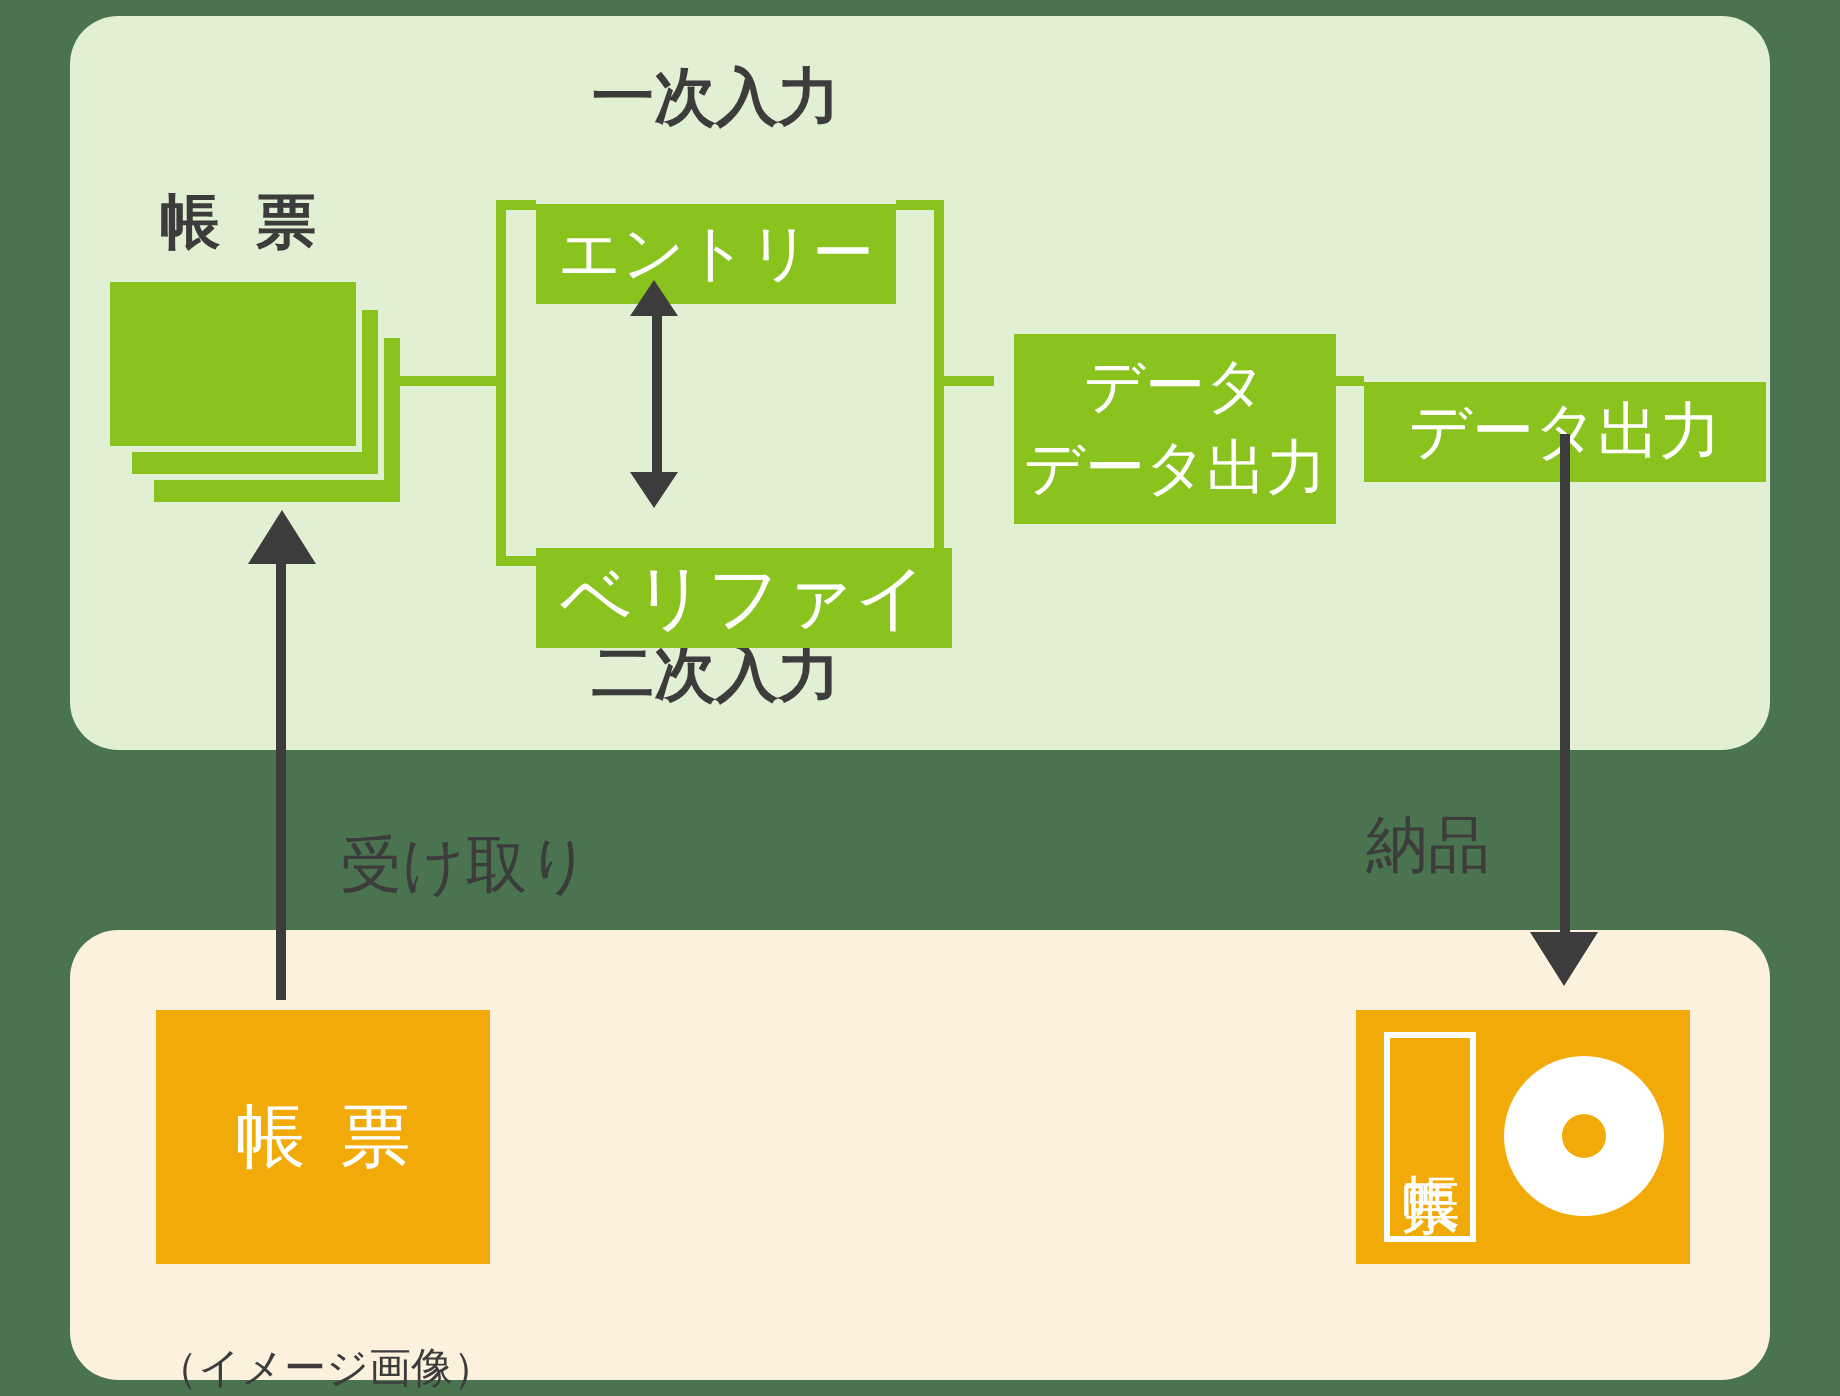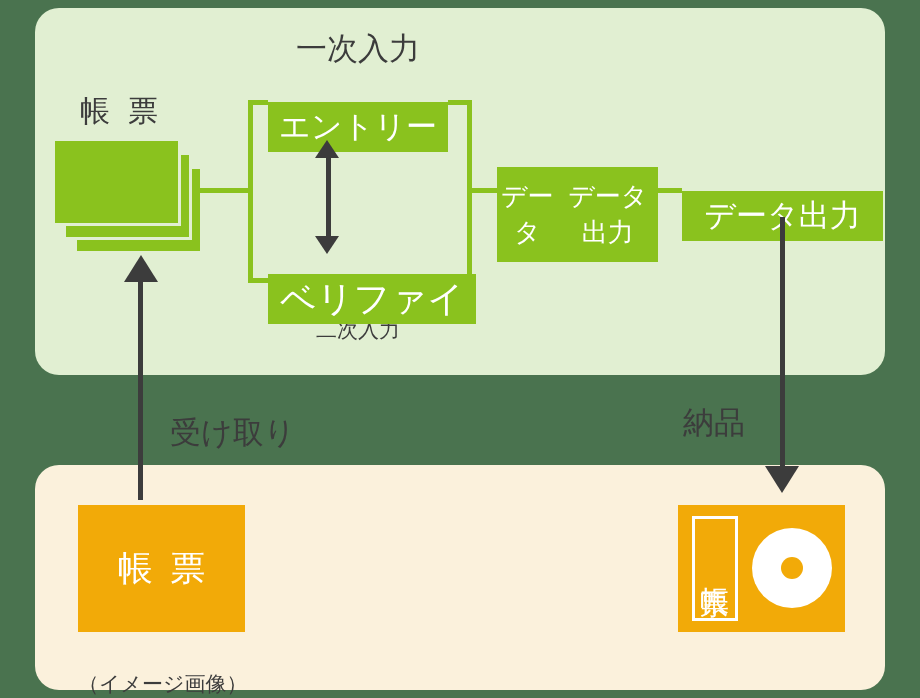--- a/index.html
+++ b/index.html
@@ -34,29 +34,29 @@
     position:absolute;
     background:var(--box-green);
     color:var(--white);
     display:flex;align-items:center;justify-content:center;
     font-weight:500;
     text-align:center;
     margin-top:24px;
   }
   .entry-box{left:233px;top:70px;width:180px;height:50px;font-size:31px;}
   .verify-box{left:233px;top:242px;width:208px;height:50px;font-size:36px;}
-  .check-box{left:462px;top:135px;width:161px;height:95px;font-size:26px;flex-direction:row;line-height:1.35;}
+  .check-box{left:472px;top:135px;width:161px;height:95px;font-size:30px;flex-direction:column;line-height:1.35;}
   .output-box{left:647px;top:159px;width:201px;height:50px;font-size:31px;}
 
   
   .cap{
-    position:absolute;color:var(--dark);font-weight:400;white-space:nowrap;
+    position:absolute;color:var(--dark);font-weight:700;white-space:nowrap;
   }
   .cap-primary{left:233px;top:20px;width:180px;text-align:center;font-size:31px;}
-  .cap-secondary{left:233px;top:308px;width:180px;text-align:center;font-size:21px;}
+  .cap-secondary{left:233px;top:308px;width:180px;text-align:center;font-size:31px;}
   .collation-label{left:315px;top:162px;font-size:32px;}
   .paper-label{left:45px;top:83px;font-size:30px;letter-spacing:0.6em;}
 
   
   .paper-stack{left:20px;top:133px;width:150px;height:115px;}
   .sheet{
     position:absolute;width:123px;height:82px;background:var(--box-green);
     box-shadow:0 0 0 3px var(--panel-green-bg);
   }
   .sheet-3{left:22px;top:28px;}

